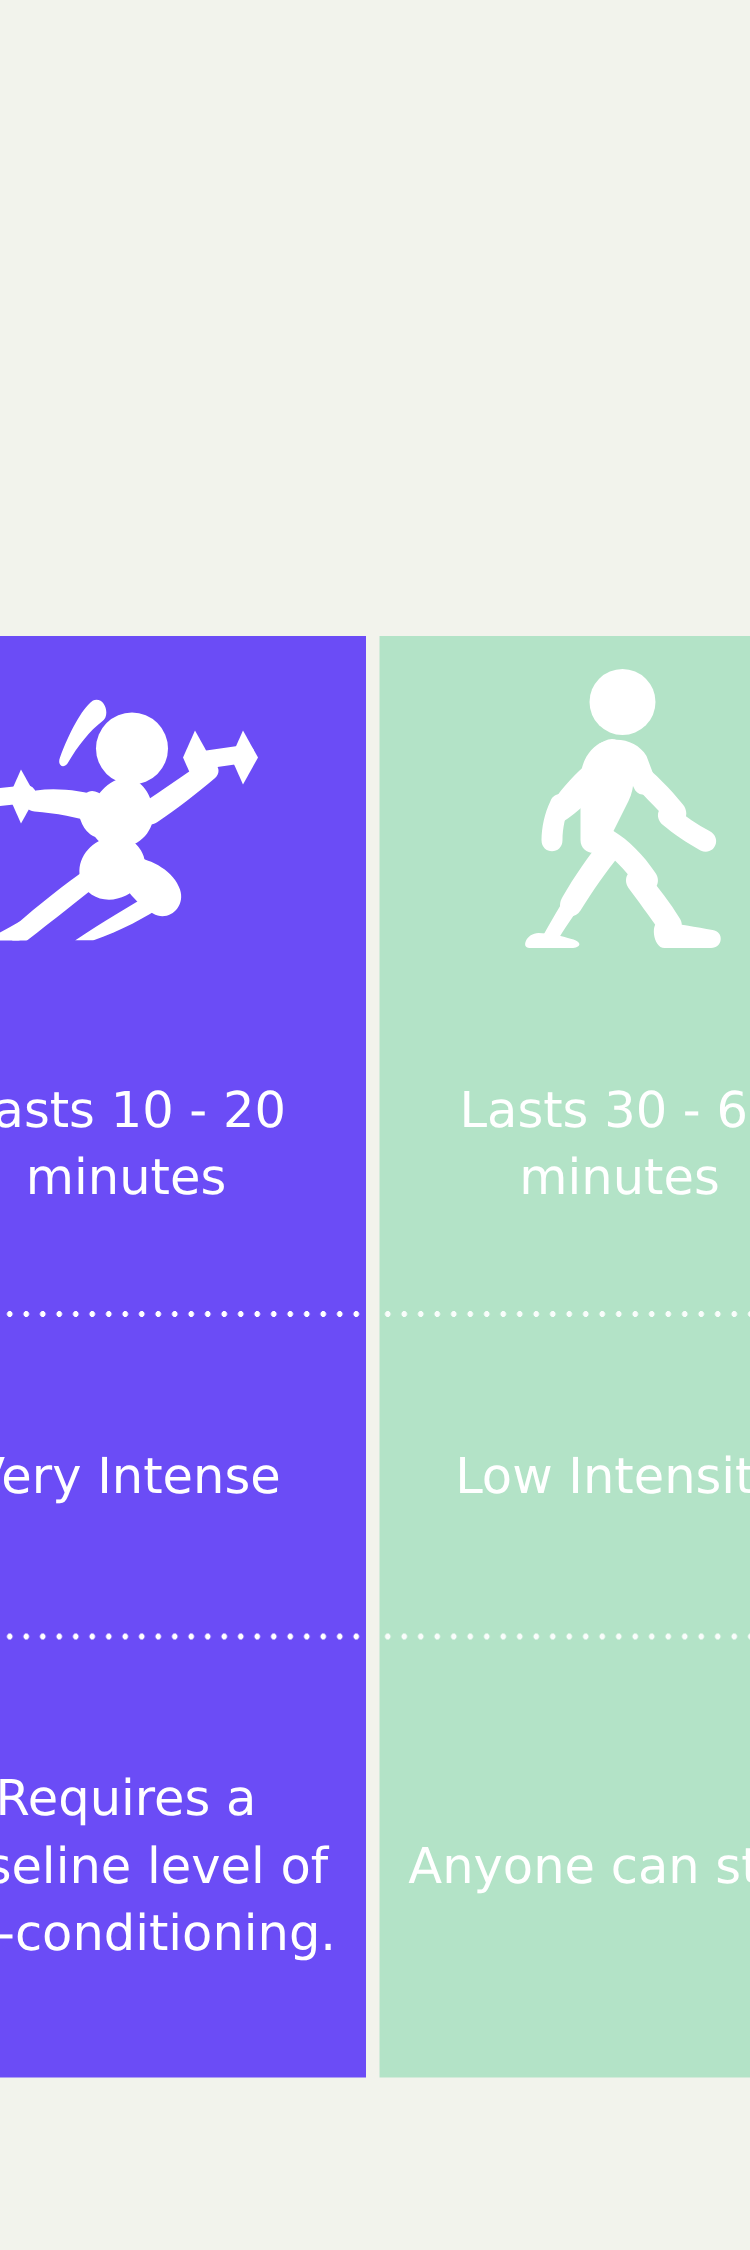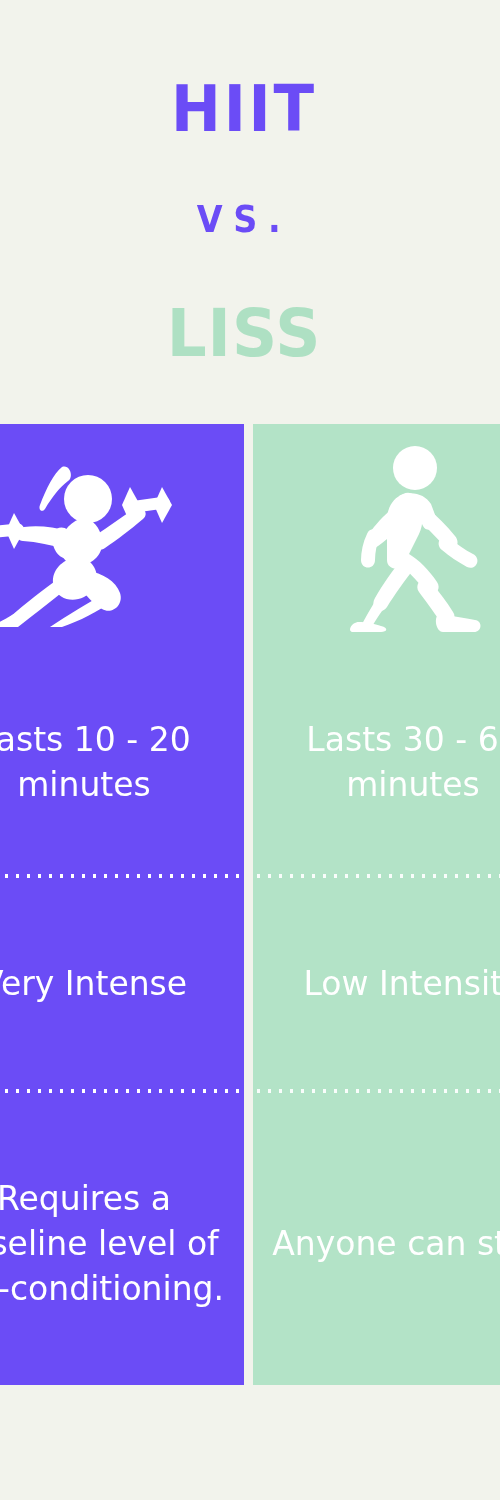--- a/index.html
+++ b/index.html
@@ -158,25 +158,20 @@
     opacity: 0.92;
   }
 
   .row-text { display: block; }
 </style>
 </head>
 <body>
 
 <div id="infographic">
 
-  <div class="header">
-    <div class="title-hiit">HIIT</div>
-    <div class="title-vs">VS.</div>
-    <div class="title-liss">LISS</div>
-  </div>
 
   <div class="panels">
 
     <div class="panel panel-hiit">
 
       <div class="icon-wrap">
         <svg width="200" height="180" viewBox="0 0 200 180" aria-hidden="true">
           <g fill="#ffffff">
 
             <path d="M78 20 C70 26 62 42 56 58 C54 63 58 66 61 62 C68 50 76 40 84 34 C90 30 86 17 78 20 Z"></path>

